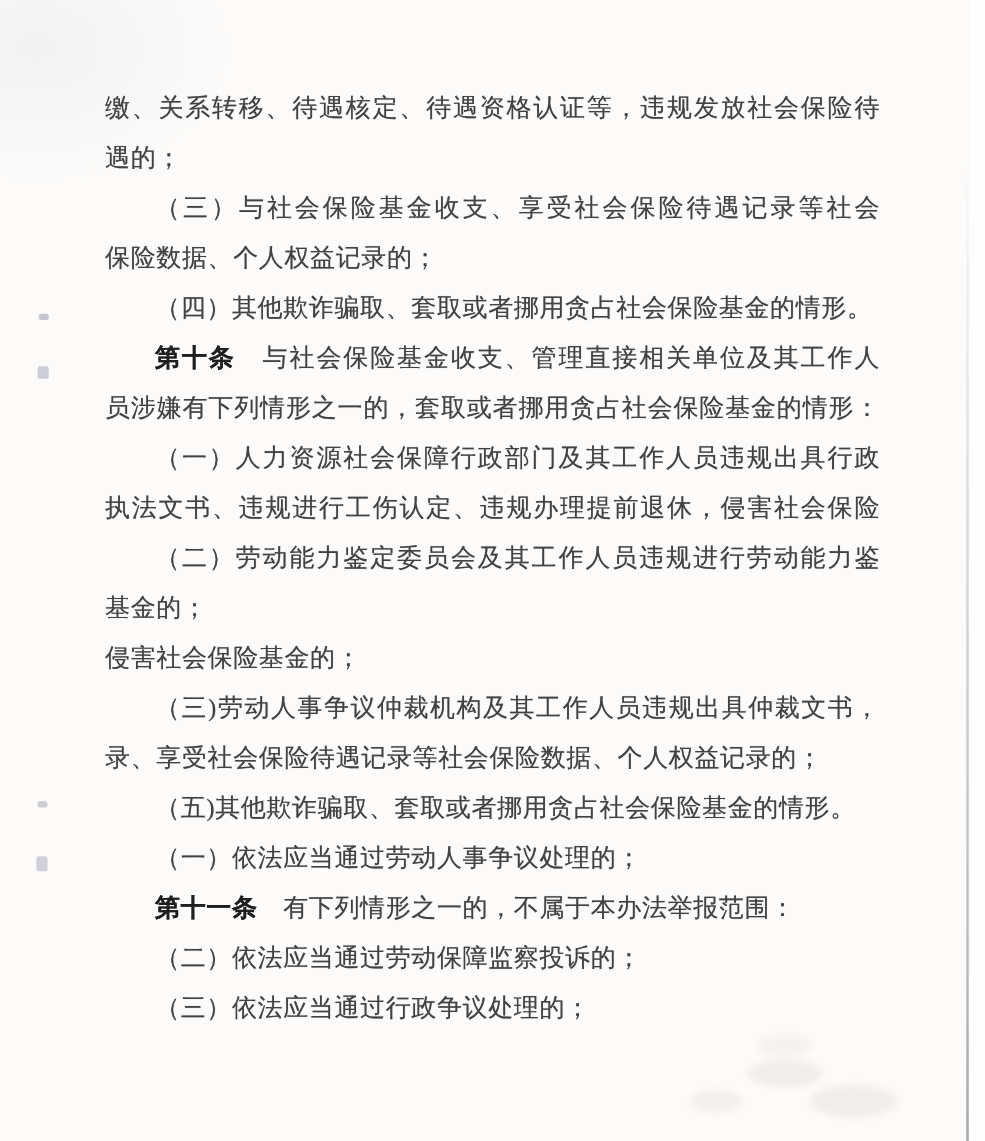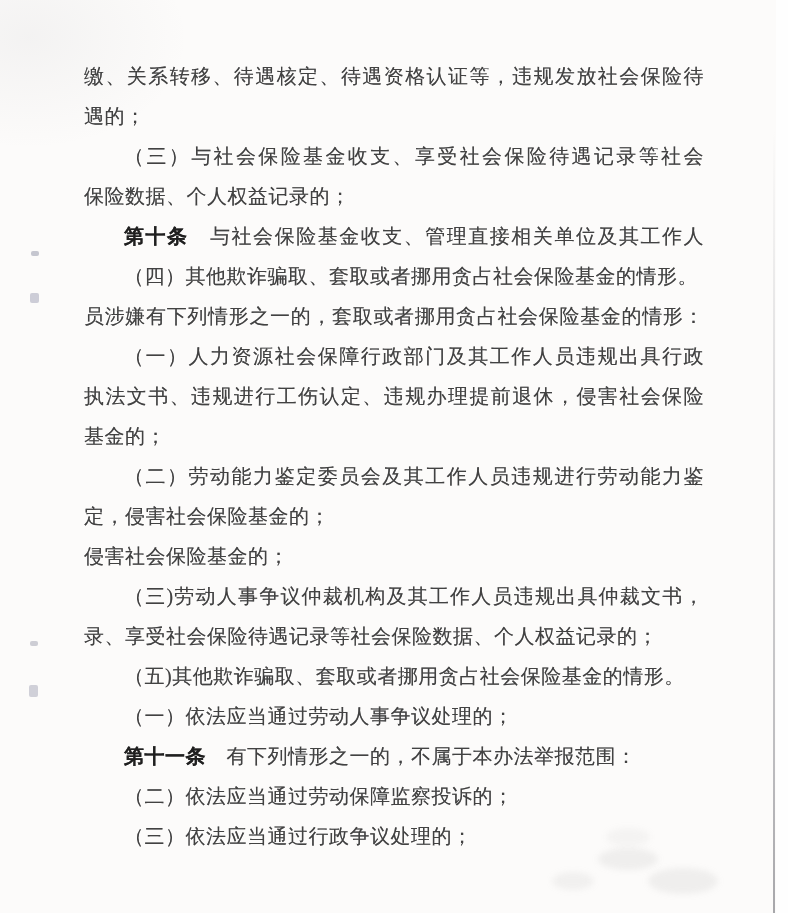--- a/index.html
+++ b/index.html
@@ -19,21 +19,21 @@
   .corner-shade {
     position: absolute;
     left: 0; top: 0;
     width: 190px; height: 150px;
     background: radial-gradient(ellipse at 15% 25%, rgba(130,130,138,0.07), rgba(130,130,138,0.0) 70%);
     pointer-events: none;
   }
   .doc-text {
     position: absolute;
     left: 84px;
-    top: 56px;
+    top: 67px;
     width: 620px;
     font-size: 20px;
     line-height: 40px;
     letter-spacing: 0.5px;
     color: #424242;
     text-shadow: 0 0 0.6px rgba(70,70,75,0.55);
   }
   .line { white-space: nowrap; }
   .line.fill {
     white-space: normal;
@@ -90,28 +90,27 @@
 <div class="page">
   <div class="corner-shade"></div>
   <div class="scan-edge-light"></div>
   <div class="scan-edge-line"></div>
 
   <div class="doc-text">
       <div class="line fill"><span>缴、关系转移、待遇核定、待遇资格认证等，违规发放社会保险待</span></div>
       <div class="line"><span>遇的；</span></div>
       <div class="line indent fill"><span>（三）与社会保险基金收支、享受社会保险待遇记录等社会</span></div>
       <div class="line"><span>保险数据、个人权益记录的；</span></div>
+      <div class="line indent"><span>（四）其他欺诈骗取、套取或者挪用贪占社会保险基金的情形。</span></div>
       <div class="line indent fill"><span class="bold">第十条</span><span>　与社会保险基金收支、管理直接相关单位及其工作人</span></div>
-      <div class="line indent"><span>（四）其他欺诈骗取、套取或者挪用贪占社会保险基金的情形。</span></div>
       <div class="line fill"><span>员涉嫌有下列情形之一的，套取或者挪用贪占社会保险基金的情形：</span></div>
       <div class="line indent fill"><span>（一）人力资源社会保障行政部门及其工作人员违规出具行政</span></div>
       <div class="line fill"><span>执法文书、违规进行工伤认定、违规办理提前退休，侵害社会保险</span></div>
+      <div class="line indent fill"><span>（二）劳动能力鉴定委员会及其工作人员违规进行劳动能力鉴</span></div>
       <div class="line"><span>基金的；</span></div>
-      <div class="line indent fill"><span>（二）劳动能力鉴定委员会及其工作人员违规进行劳动能力鉴</span></div>
-      <div class="line"><span>定，侵害社会保险基金的；</span></div>
       <div class="line"><span>侵害社会保险基金的；</span></div>
       <div class="line indent fill"><span>（三)劳动人事争议仲裁机构及其工作人员违规出具仲裁文书，</span></div>
       <div class="line"><span>录、享受社会保险待遇记录等社会保险数据、个人权益记录的；</span></div>
       <div class="line indent"><span>（五)其他欺诈骗取、套取或者挪用贪占社会保险基金的情形。</span></div>
       <div class="line indent"><span>（一）依法应当通过劳动人事争议处理的；</span></div>
       <div class="line indent"><span class="bold">第十一条</span><span>　有下列情形之一的，不属于本办法举报范围：</span></div>
       <div class="line indent"><span>（二）依法应当通过劳动保障监察投诉的；</span></div>
       <div class="line indent"><span>（三）依法应当通过行政争议处理的；</span></div>
     </div>
 

